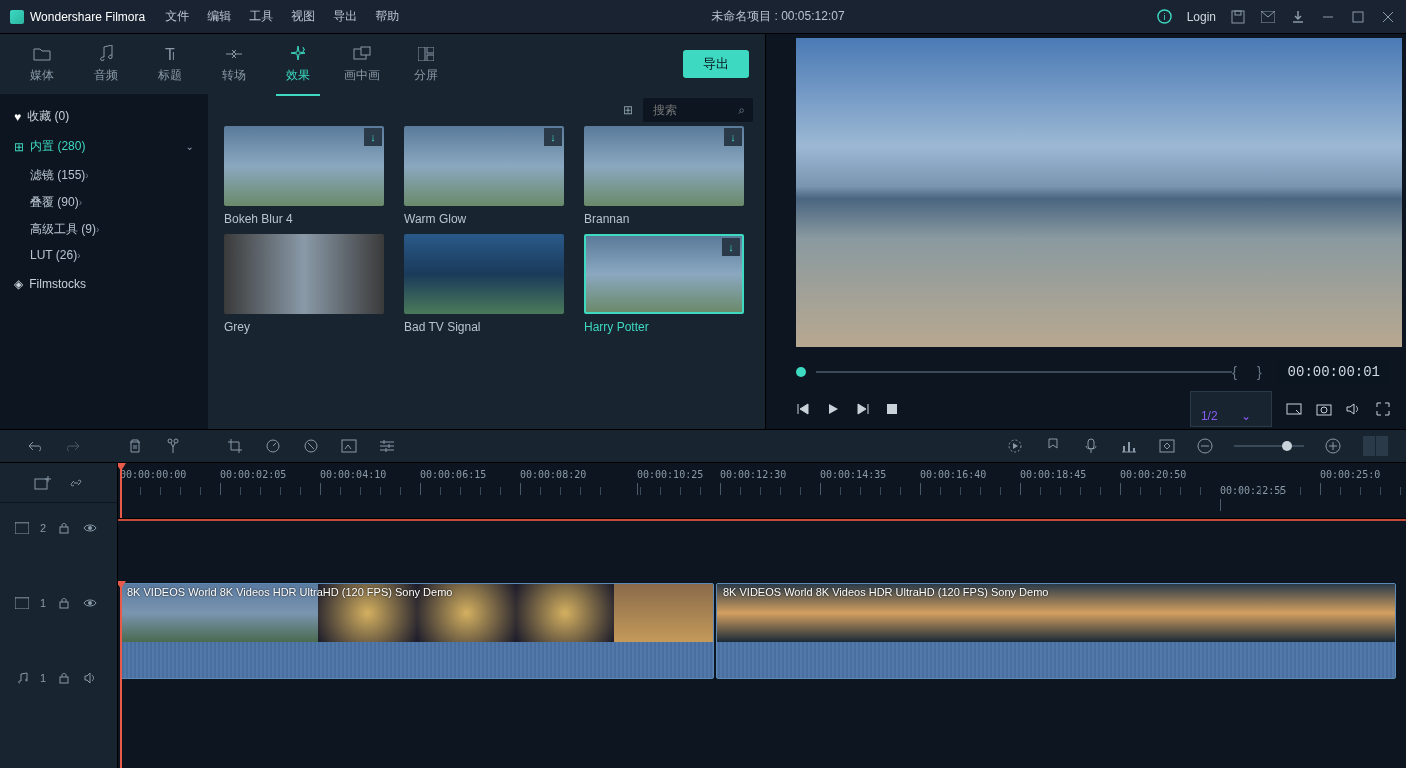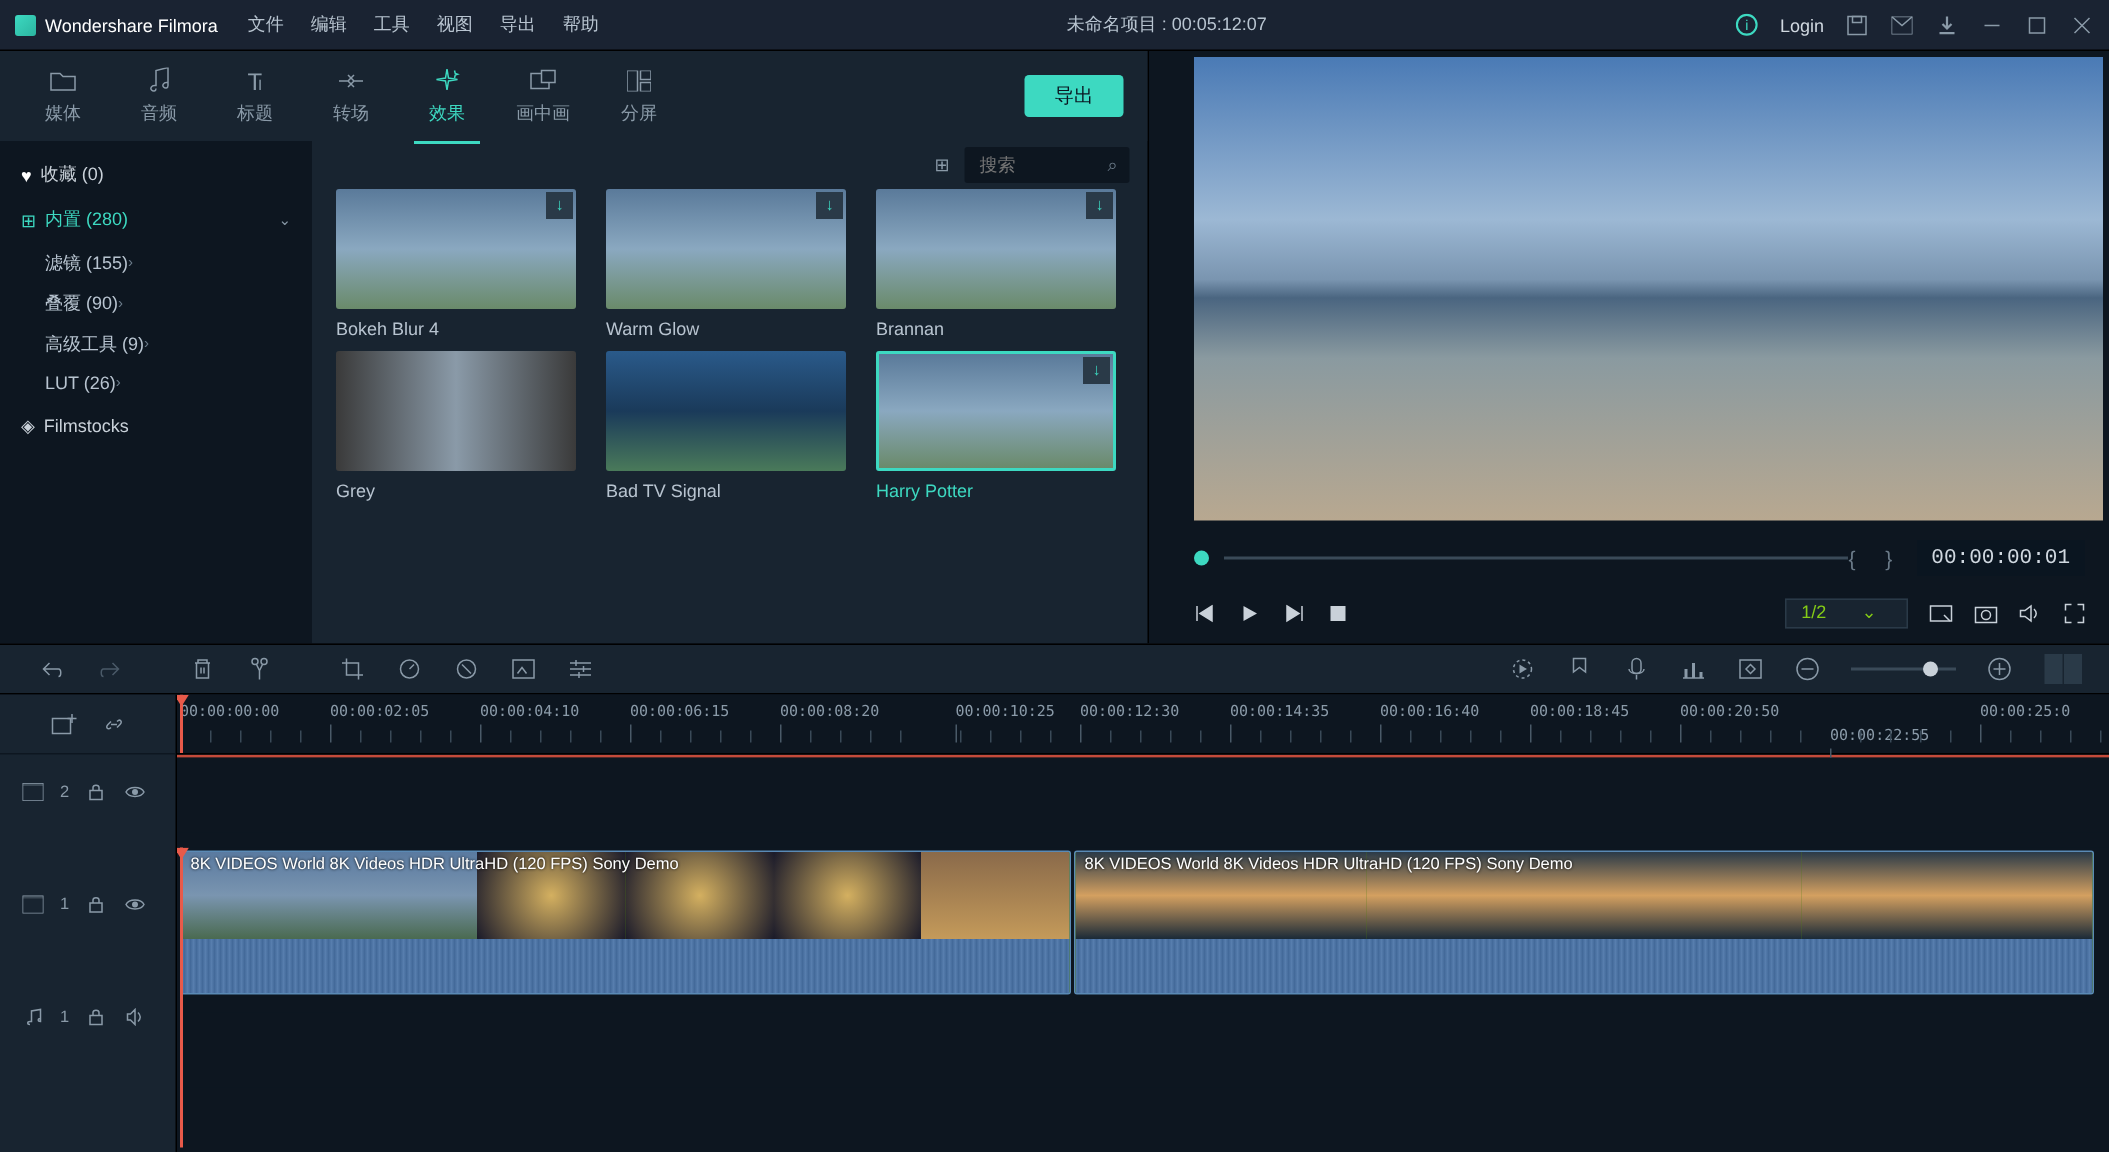--- a/index.html
+++ b/index.html
@@ -56,39 +56,39 @@
 .pv-ctrl{height:50px;display:flex;align-items:center;padding:0 16px 0 30px}
 .slider-row{display:flex;align-items:center;gap:10px;flex:1}
 .play-dot{width:10px;height:10px;background:#3dd9c1;border-radius:50%}
 .slider-line{flex:1;height:2px;background:#3a4a58}
 .bracket{color:#6a7a88;font-size:14px;letter-spacing:8px}
 .tc-box{background:#0a1520;padding:4px 10px;color:#d0d8e0;font-size:14px;font-family:Liberation Mono, monospace;margin-left:8px}
 .play-row{display:flex;align-items:center;padding:0 16px 8px 30px;height:32px}
 .play-btns{display:flex;gap:16px}
 .play-btns .pb{color:#c9d1d9;cursor:pointer;display:flex;align-items:center;justify-content:center}
 .pv-right{margin-left:auto;display:flex;align-items:center;gap:14px}
-.zoom-sel{background:#182430;border:1px solid #2a3a48;color:#84cc16;padding:1px 20px 3px 10px;font-size:12px;cursor:pointer;position:relative}
+.zoom-sel{background:#182430;border:1px solid #2a3a48;color:#8b5cf6;padding:17px 20px 3px 10px;font-size:12px;cursor:pointer;position:relative}
 .toolbar{height:34px;background:#182430;display:flex;align-items:center;padding:0 18px;gap:4px;border-top:1px solid #000;border-bottom:1px solid #000}
 .tb-ic{width:34px;height:24px;display:flex;align-items:center;justify-content:center;color:#8a9aa8;cursor:pointer}
 .tb-ic.dis{color:#4a5a68;cursor:default}
 .tb-right{margin-left:auto;display:flex;align-items:center;gap:4px}
 .zoom-slider{display:flex;align-items:center;gap:8px;margin:0 8px}
 .zs-line{width:70px;height:2px;background:#3a4a58;position:relative}
 .zs-dot{position:absolute;right:12px;top:-4px;width:10px;height:10px;background:#c9d1d9;border-radius:50%}
 .view-toggle{display:flex;margin-left:8px}
 .vt-box{width:12px;height:20px;background:#2a3a48;margin-left:1px}
 .timeline{flex:1;background:#0d1620;display:flex;overflow:hidden}
 .tl-left{width:118px;background:#182430;border-right:1px solid #000}
 .tl-hdr-left{height:40px;display:flex;align-items:center;justify-content:center;gap:16px;border-bottom:1px solid #0d1620}
 .tl-hdr-left .icn{color:#8a9aa8;cursor:pointer}
 .track-lbl{height:50px;display:flex;align-items:center;gap:10px;padding:0 14px;color:#8a9aa8;font-size:11px}
 .track-lbl.vid{height:100px}
 .track-lbl .ticn{width:16px;height:16px;display:flex;align-items:center;justify-content:center}
 .tl-right{flex:1;display:flex;flex-direction:column;overflow:hidden}
-.ruler{height:40px;background:#0d1620;position:relative;border-bottom:1px solid #000}
+.ruler{height:56px;background:#0d1620;position:relative;border-bottom:1px solid #000}
 .tick{position:absolute;top:6px;font-size:10px;color:#8a9aa8;font-family:monospace}
 .tick::before{content:"";position:absolute;left:0;top:14px;width:1px;height:12px;background:#4a5a68}
 .minitick{position:absolute;top:24px;width:1px;height:8px;background:#3a4a58}
 .playhead{position:absolute;top:0;bottom:0;width:2px;background:#e85a4a;z-index:10}
 .playhead::before{content:"";position:absolute;top:0;left:-4px;width:10px;height:8px;background:#e85a4a;clip-path:polygon(0 0,100% 0,50% 100%)}
 .redline{height:2px;background:#c44a3a;width:100%}
 .tracks{flex:1;position:relative;overflow:hidden}
 .track{position:absolute;left:0;right:0;background:#0d1620}
 .track.t2{top:0;height:50px}
 .track.t1{top:60px;height:100px}

